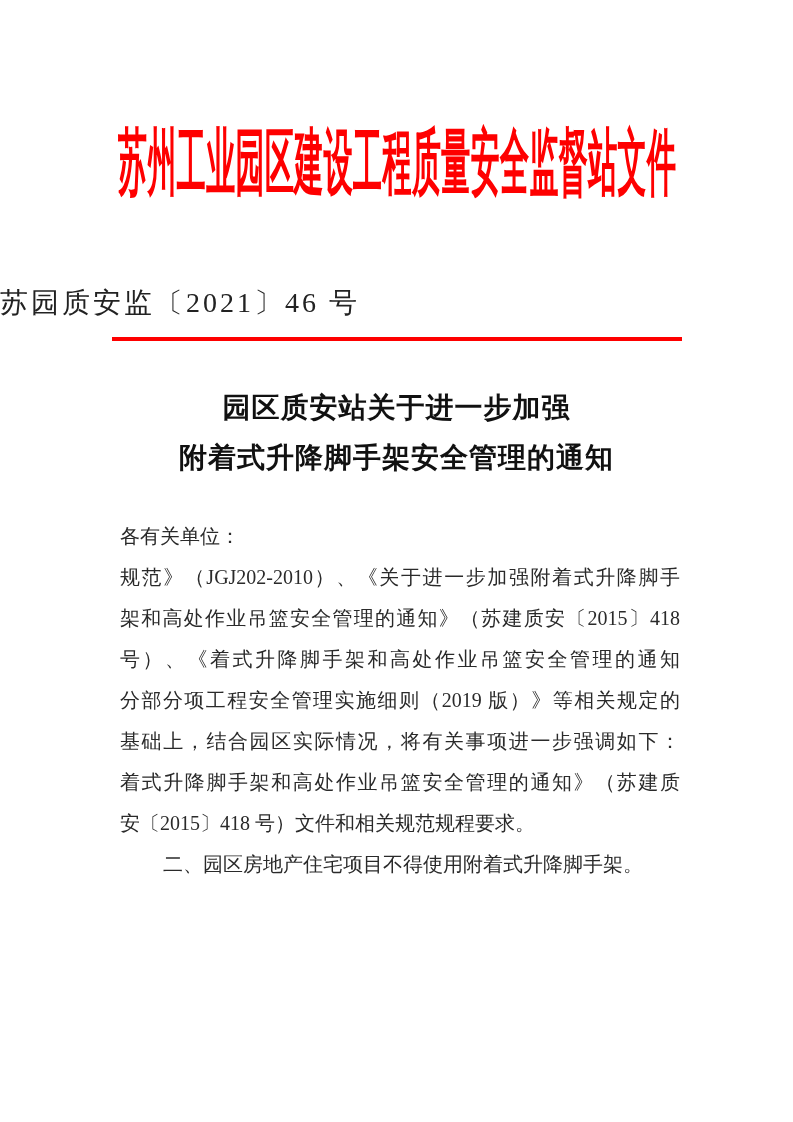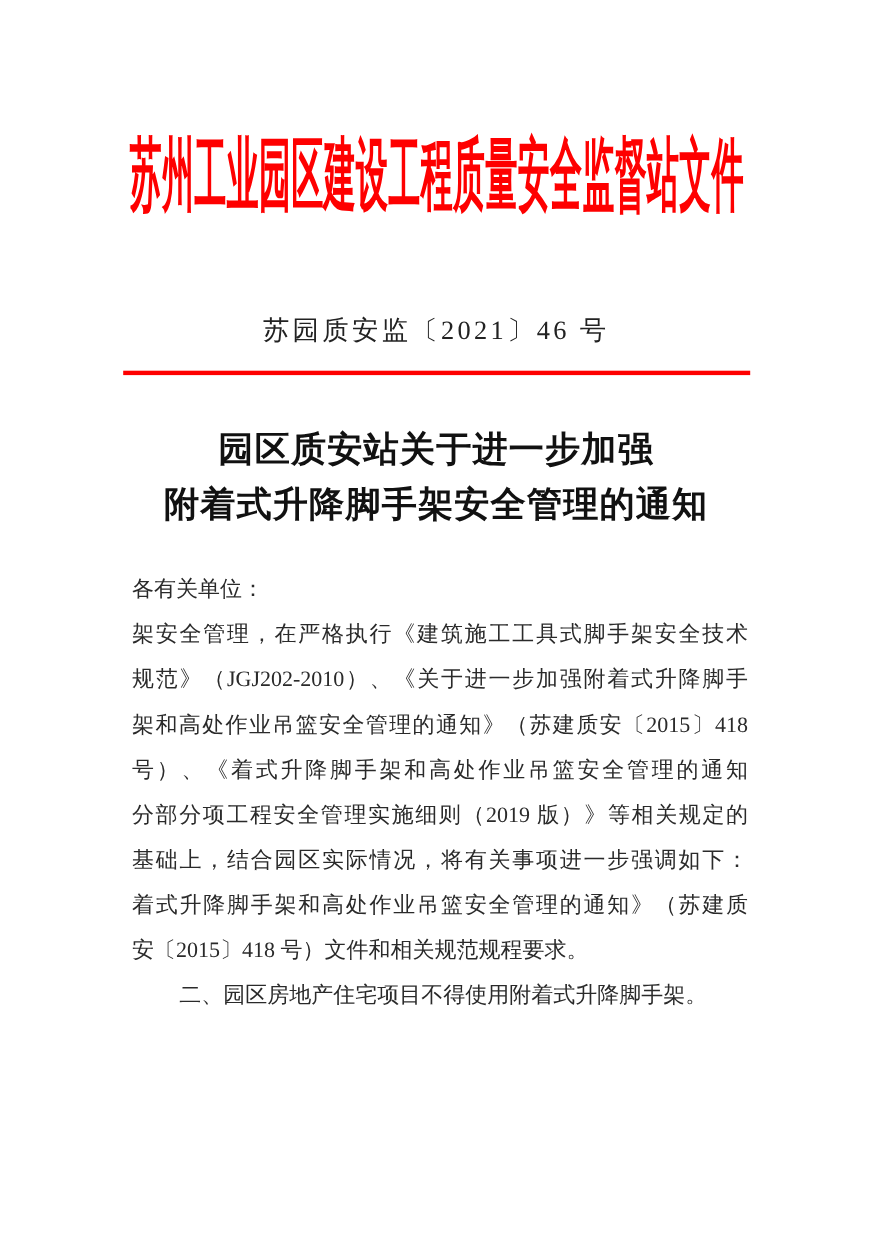--- a/index.html
+++ b/index.html
@@ -29,39 +29,38 @@
     text-align-last: justify;
     transform: scaleY(2.5);
     transform-origin: 50% 0;
     letter-spacing: 0;
   }
   .doc-number {
     position: absolute;
     top: 284px;
     left: 0;
     width: 100%;
-    text-align: center;
-    font-size: 24px;
+    font-size: 28px;
     letter-spacing: 3px;
     color: #222222;
   }
   .red-line {
     position: absolute;
     top: 337px;
     left: 112px;
     width: 570px;
     height: 4px;
   }
   .doc-title {
     position: absolute;
     top: 383px;
     left: 0;
     width: 100%;
     text-align: center;
-    font-size: 32px;
+    font-size: 28px;
     font-weight: bold;
     line-height: 50px;
     color: #111111;
     letter-spacing: 1px;
   }
   .doc-body {
     position: absolute;
     top: 516px;
     left: 120px;
     width: 560px;
@@ -90,21 +89,20 @@
 
   <div class="red-line" style="background: rgb(254, 0, 0);"></div>
 
   <div class="doc-title">
     <div>园区质安站关于进一步加强</div>
     <div>附着式升降脚手架安全管理的通知</div>
   </div>
 
   <div class="doc-body" id="body-lines">
       <div class="body-line">各有关单位：</div>
-      <div class="body-line justify">架安全管理，在严格执行《建筑施工工具式脚手架安全技术</div>
       <div class="body-line justify">规范》（JGJ202-2010）、《关于进一步加强附着式升降脚手</div>
       <div class="body-line justify">架和高处作业吊篮安全管理的通知》（苏建质安〔2015〕418</div>
       <div class="body-line justify">号）、《着式升降脚手架和高处作业吊篮安全管理的通知</div>
       <div class="body-line justify">分部分项工程安全管理实施细则（2019 版）》等相关规定的</div>
       <div class="body-line justify">基础上，结合园区实际情况，将有关事项进一步强调如下：</div>
       <div class="body-line justify">着式升降脚手架和高处作业吊篮安全管理的通知》（苏建质</div>
       <div class="body-line">安〔2015〕418 号）文件和相关规范规程要求。</div>
       <div class="body-line indent">二、园区房地产住宅项目不得使用附着式升降脚手架。</div>
     </div>
 </div>

